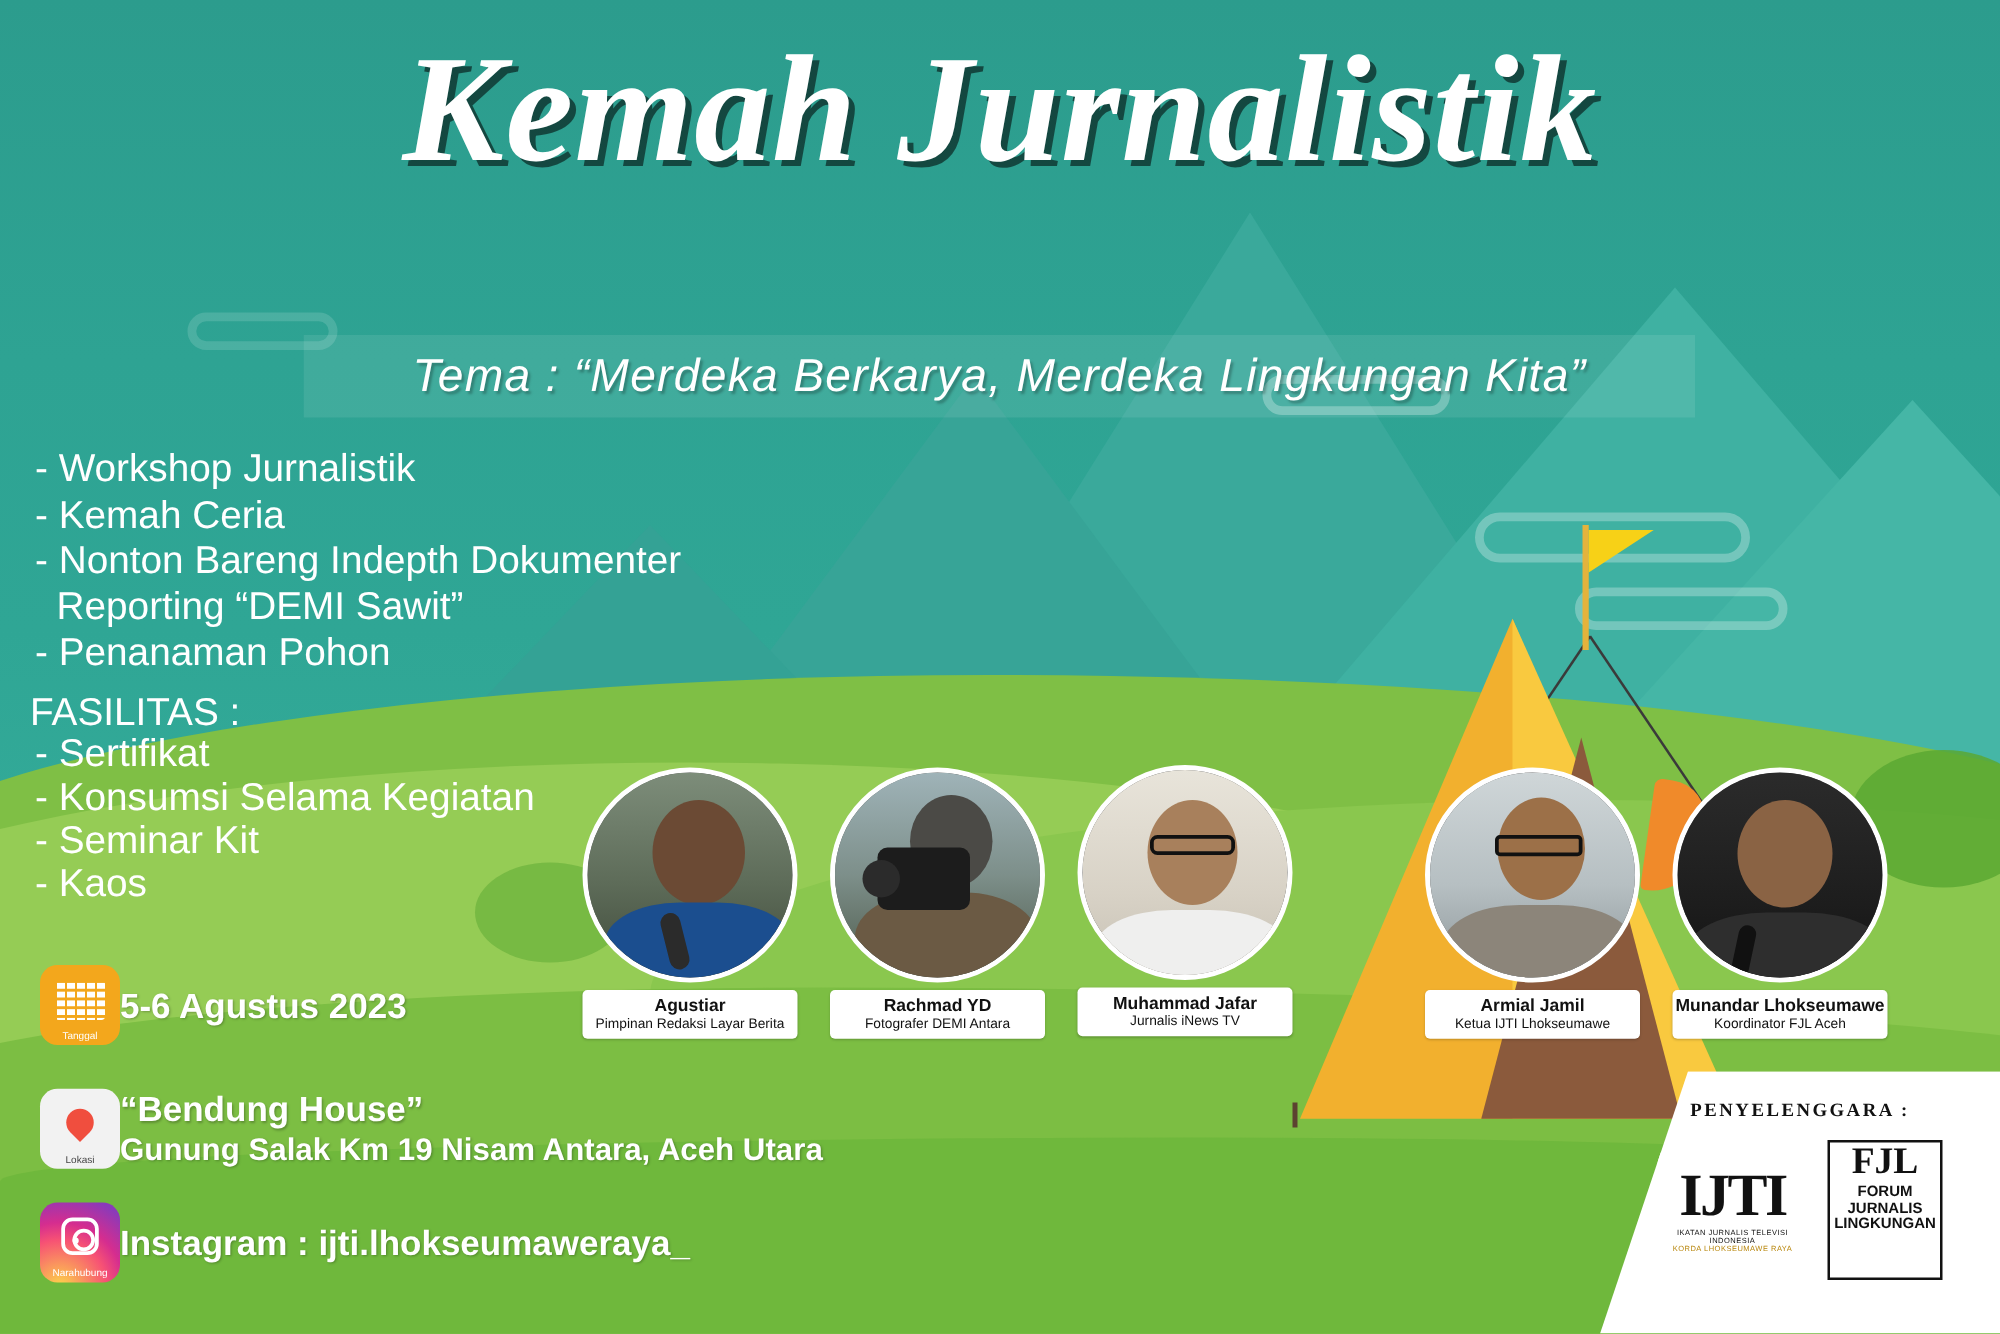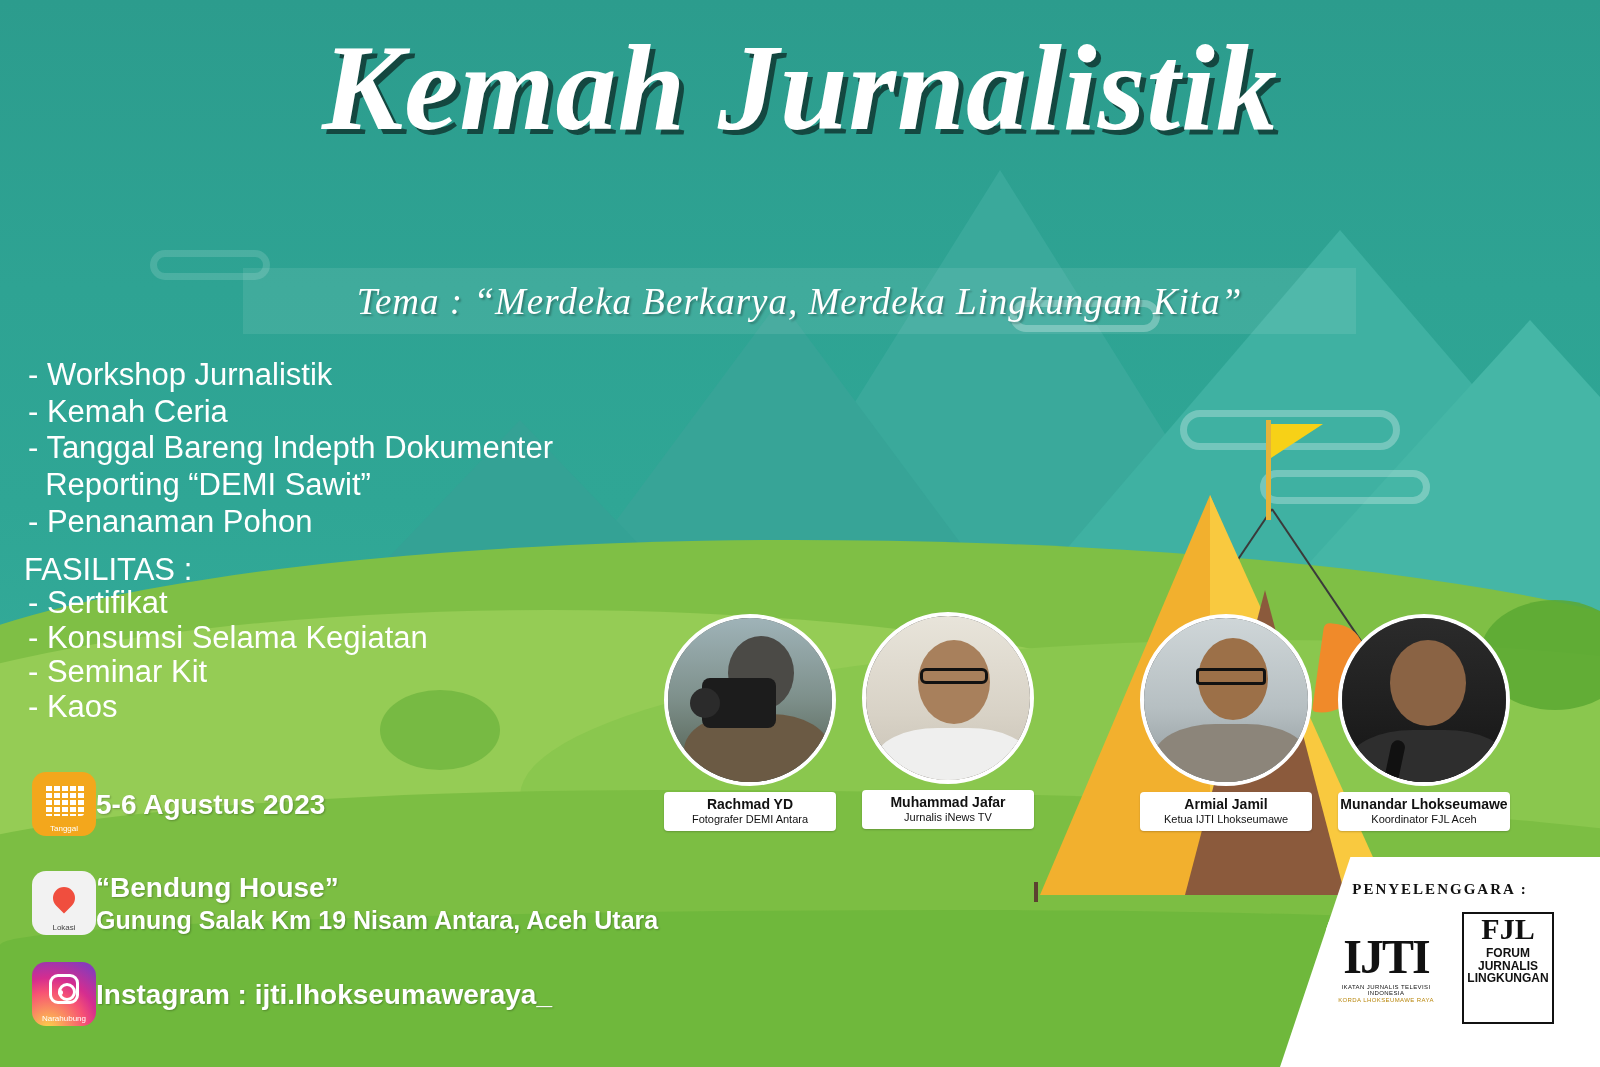--- a/index.html
+++ b/index.html
@@ -183,21 +183,21 @@
     font-weight: bold;
     color: #ffffff;
   }
   .theme-band {
     position: absolute; left: 243px; top: 268px;
     width: 1113px; height: 66px;
     background: rgba(255,255,255,0.09);
     display: flex; align-items: center; justify-content: center;
   }
   .theme-text {
-    font-family: Liberation Serif, serif;
+    font-family: Liberation Sans, sans-serif;
     font-style: italic;
     font-size: 37px;
     color: #ffffff;
     letter-spacing: 1px;
     text-shadow: 2px 2px 2px rgba(0,0,0,0.25);
   }
 
   
   .agenda {
     position: absolute; left: 28px; top: 358px; width: 640px;
@@ -330,33 +330,45 @@
   </div>
 
   <div class="title-main">Kemah Jurnalistik</div>
   <div class="theme-band">
     <span class="theme-text">Tema : “Merdeka Berkarya, Merdeka Lingkungan Kita”</span>
   </div>
 
   <div class="agenda">
     <div>- Workshop Jurnalistik</div>
     <div>- Kemah Ceria</div>
-    <div>- Tanggal Bareng Indepth Dokumenter</div>
+    <div>- Nonton Bareng Indepth Dokumenter</div>
     <div>&nbsp; Reporting “DEMI Sawit”</div>
     <div>- Penanaman Pohon</div>
   </div>
 
   <div class="fac-title">FASILITAS :</div>
   <div class="fac-list">
     <div>- Sertifikat</div>
     <div>- Konsumsi Selama Kegiatan</div>
     <div>- Seminar Kit</div>
     <div>- Kaos</div>
   </div>
 
+  <div class="speaker" style="left:466px;top:614px;">
+    <div class="photo">
+      <div class="p-bg" style="background:linear-gradient(180deg,#7d8d7a 0%,#5d6b58 55%,#3f4a3b 100%);"></div>
+      <div class="p-head" style="left:52px;top:22px;width:74px;height:84px;background:#6b4a34;"></div>
+      <div class="p-body" style="left:14px;top:104px;width:150px;height:80px;background:#1b4e8f;"></div>
+      <div style="position:absolute;left:62px;top:112px;width:16px;height:46px;background:#2b2b2b;border-radius:8px;transform:rotate(-14deg);"></div>
+    </div>
+    <div class="nameplate">
+      <div class="nm">Agustiar</div>
+      <div class="rl">Pimpinan Redaksi Layar Berita</div>
+    </div>
+  </div>
 
   <div class="speaker" style="left:664px;top:614px;">
     <div class="photo">
       <div class="p-bg" style="background:linear-gradient(180deg,#9fb3b8 0%,#7d8f8a 50%,#4d5a4a 100%);"></div>
       <div class="p-head" style="left:60px;top:18px;width:66px;height:74px;background:#4b4a46;"></div>
       <div class="p-body" style="left:16px;top:96px;width:146px;height:90px;background:#6b5a44;"></div>
       <div style="position:absolute;left:34px;top:60px;width:74px;height:50px;background:#1c1c1c;border-radius:8px;"></div>
       <div style="position:absolute;left:22px;top:70px;width:30px;height:30px;background:#2b2b2b;border-radius:50%;"></div>
     </div>
     <div class="nameplate">

